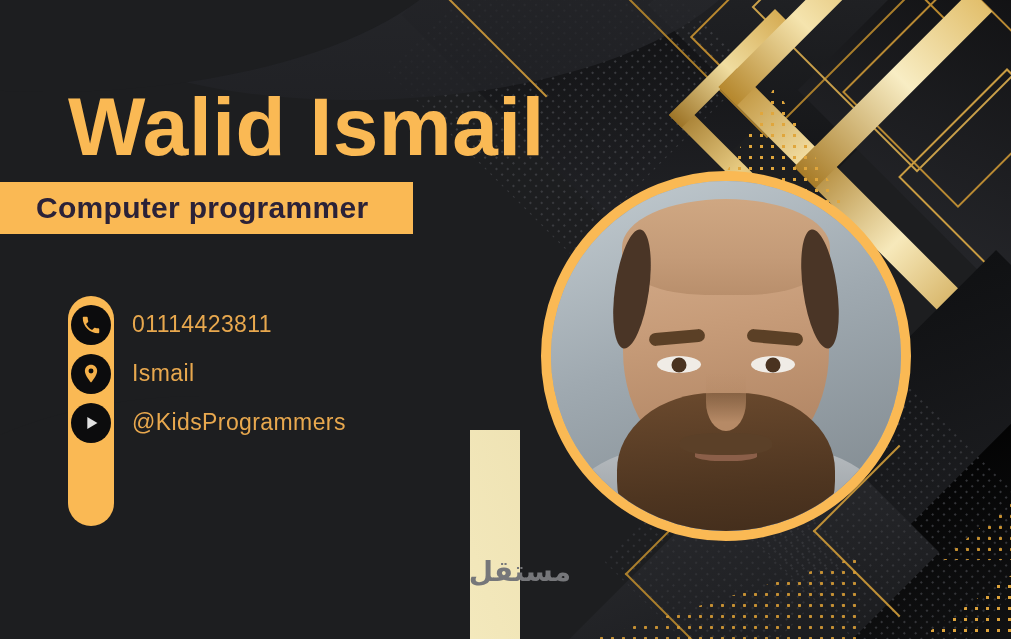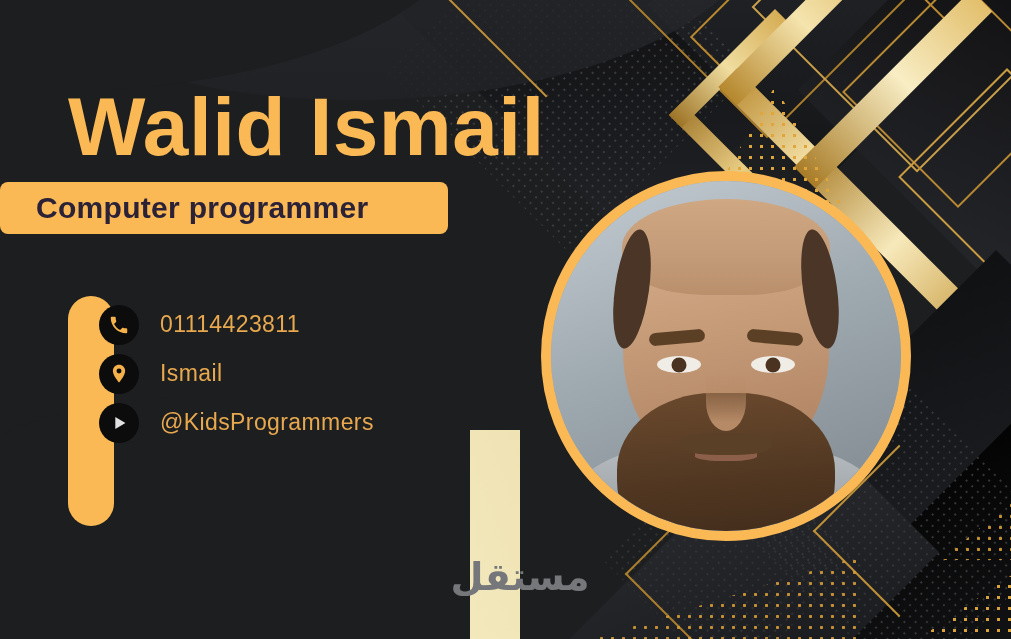--- a/index.html
+++ b/index.html
@@ -156,37 +156,36 @@
   .vl3{left:652px;top:508px;width:130px;height:130px;border-color:#ab7f2c;}
 
   
   .name{
     position:absolute;left:68px;top:86px;
     font-size:82px;font-weight:bold;letter-spacing:.5px;
     color:#fab954;line-height:1;
     white-space:nowrap;
   }
   .titlebar{
-    position:absolute;left:0;top:182px;width:448px;height:52px;
+    position:absolute;left:0;top:182px;width:413px;height:52px;
     background:#fab954;
-    border-radius:8px;
   }
   .titlebar span{
     position:absolute;left:36px;top:50%;transform:translateY(-50%);
     font-size:30px;font-weight:bold;color:#2b2238;letter-spacing:.3px;
     white-space:nowrap;
   }
 
   
   .pill{
     position:absolute;left:68px;top:296px;width:46px;height:230px;
     background:#fab954;border-radius:23px 23px 23px 23px;
   }
   .contact{position:absolute;left:68px;top:300px;width:600px;}
-  .crow{position:relative;height:49px;margin-bottom:0;display:flex;align-items:center;margin-left:28px;}
+  .crow{position:relative;height:49px;margin-bottom:0;display:flex;align-items:center;}
   .crow + .crow{margin-top:0;}
   .ic{
     position:absolute;left:3px;width:40px;height:40px;
     display:flex;align-items:center;justify-content:center;
   }
   .ic.circle{background:#0c0c0d;border-radius:50%;}
   .ic.square{background:#0c0c0d;border-radius:4px;width:36px;height:36px;left:5px;}
   .ctext{
     margin-left:64px;font-size:23px;color:#e8a84e;
     font-family:"Liberation Sans",sans-serif;font-weight:normal;
@@ -238,21 +237,21 @@
     width:92px;height:22px;border-radius:40%;background:#5b4028;z-index:4;}
   .shirt{position:absolute;left:50%;bottom:-18px;transform:translateX(-50%);
     width:300px;height:110px;border-radius:50% 50% 0 0;
     background:linear-gradient(180deg,#b9bec2 0%,#8f9599 100%);}
 
   
   .wm{
     position:absolute;left:430px;top:558px;width:180px;text-align:center;
     color:#6f7073;
   }
-  .wm .ar{font-size:38px;line-height:1;font-weight:bold;
+  .wm .ar{font-size:28px;line-height:1;font-weight:bold;
      font-family:"DejaVu Sans",sans-serif;color:#76777a;}
   .wm .en{font-size:20px;letter-spacing:1px;margin-top:2px;color:#6c6d70;}
 
   svg{display:block;}
 </style>
 </head>
 <body>
 
 <div id="card">
 

